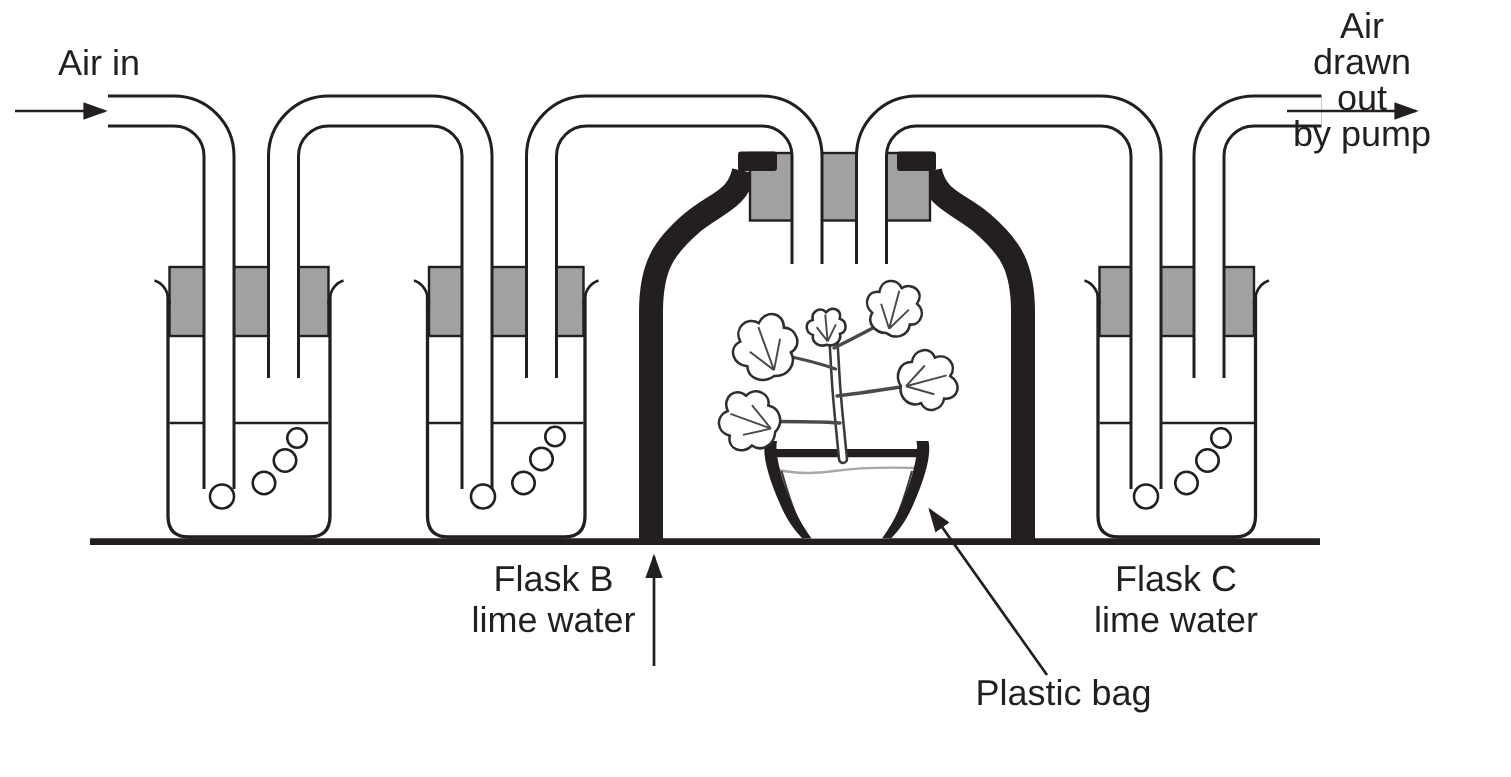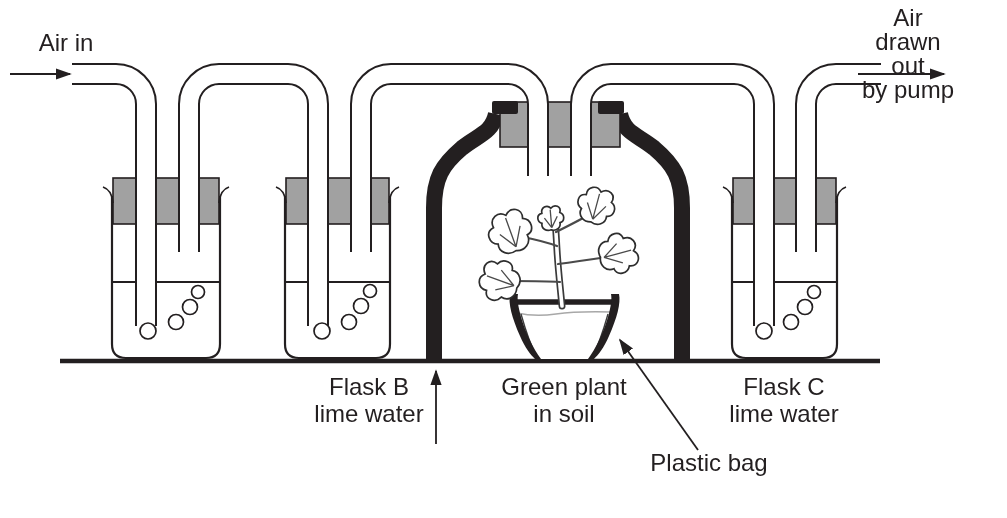--- a/index.html
+++ b/index.html
@@ -171,19 +171,17 @@
     <line class="arrow-line" x1="858" y1="74" x2="944" y2="74" marker-end="url(#arrowhead)"></line>
     <line class="arrow-line" x1="436" y1="444" x2="436" y2="371" marker-end="url(#arrowhead)"></line>
     <line class="arrow-line" x1="698" y1="450" x2="620" y2="340" marker-end="url(#arrowhead)"></line>
   </svg>
 
   <div class="lbl" style="left:66px;top:29px;">Air in</div>
   <div class="lbl tight" style="left:908px;top:6px;">Air drawn out
 by pump</div>
   <div class="lbl" style="left:337px;top:373px;margin-left:32px;">Flask B
 lime water</div>
-  <div class="lbl" style="left:564px;top:373px;">Green plant
-in soil</div>
   <div class="lbl" style="left:784px;top:373px;text-align:center;">Flask C
 lime water</div>
   <div class="lbl" style="left:709px;top:449px;">Plastic bag</div>
 
 </div>
 
 </body></html>

